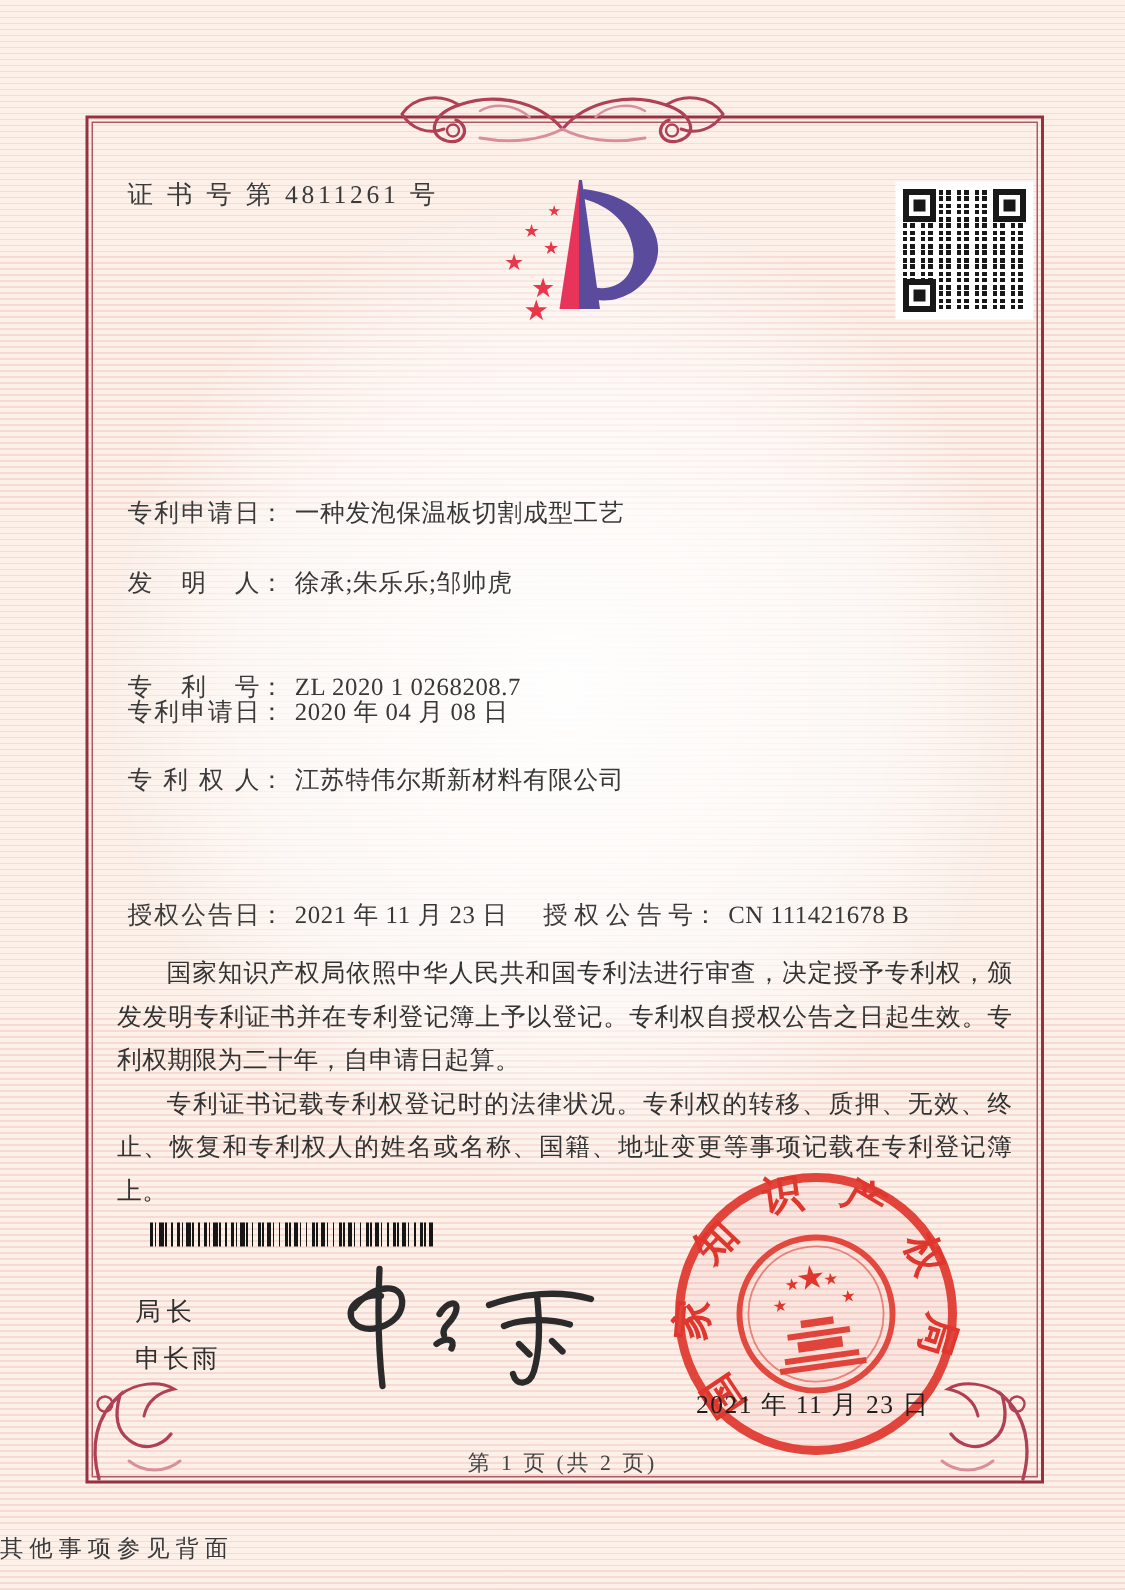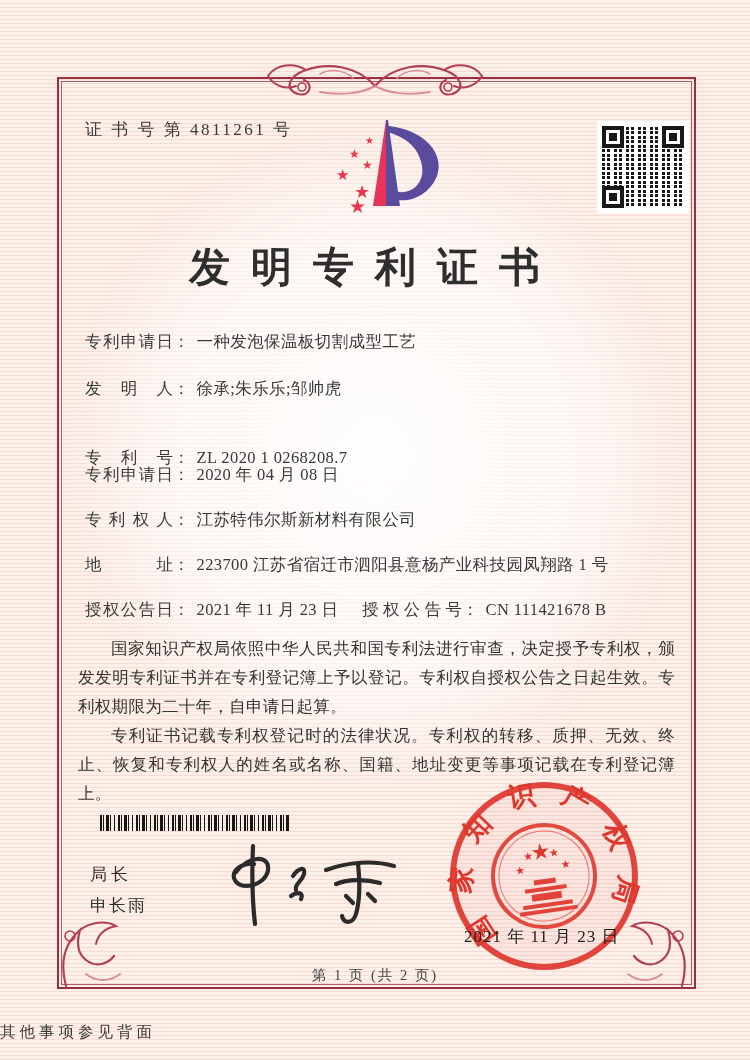--- a/index.html
+++ b/index.html
@@ -107,39 +107,35 @@
         <div></div>
       </div>
     <div class="finder f-tr">
         <div></div>
       </div>
     <div class="finder f-bl">
         <div></div>
       </div>
   </div>
 
-  <div class="title">发明专利证书</div>
 
   <div class="frow" style="top:331px">
     <span class="flabel">专利申请日</span><span>：</span><span class="fvalue">一种发泡保温板切割成型工艺</span>
   </div>
   <div class="frow" style="top:378px">
     <span class="flabel">发明人</span><span>：</span><span class="fvalue">徐承;朱乐乐;邹帅虎</span>
   </div>
   <div class="frow" style="top:447px">
     <span class="flabel">专利号</span><span>：</span><span class="fvalue">ZL 2020 1 0268208.7</span>
   </div>
   <div class="frow" style="top:464px">
     <span class="flabel">专利申请日</span><span>：</span><span class="fvalue">2020 年 04 月 08 日</span>
   </div>
   <div class="frow" style="top:509px">
     <span class="flabel">专利权人</span><span>：</span><span class="fvalue">江苏特伟尔斯新材料有限公司</span>
-  </div>
-  <div class="frow" style="top:554px">
-    <span class="flabel">地址</span><span>：</span><span class="fvalue">223700 江苏省宿迁市泗阳县意杨产业科技园凤翔路 1 号</span>
   </div>
   <div class="frow" style="top:599px">
     <span class="flabel">授权公告日</span><span>：</span><span class="fvalue">2021 年 11 月 23 日</span>
     <span class="grant2">
       <span class="flabel">授权公告号</span><span>：</span><span class="fvalue">CN 111421678 B</span>
     </span>
   </div>
 
   <div class="paras">
     <p>国家知识产权局依照中华人民共和国专利法进行审查，决定授予专利权，颁发发明专利证书并在专利登记簿上予以登记。专利权自授权公告之日起生效。专利权期限为二十年，自申请日起算。</p>

